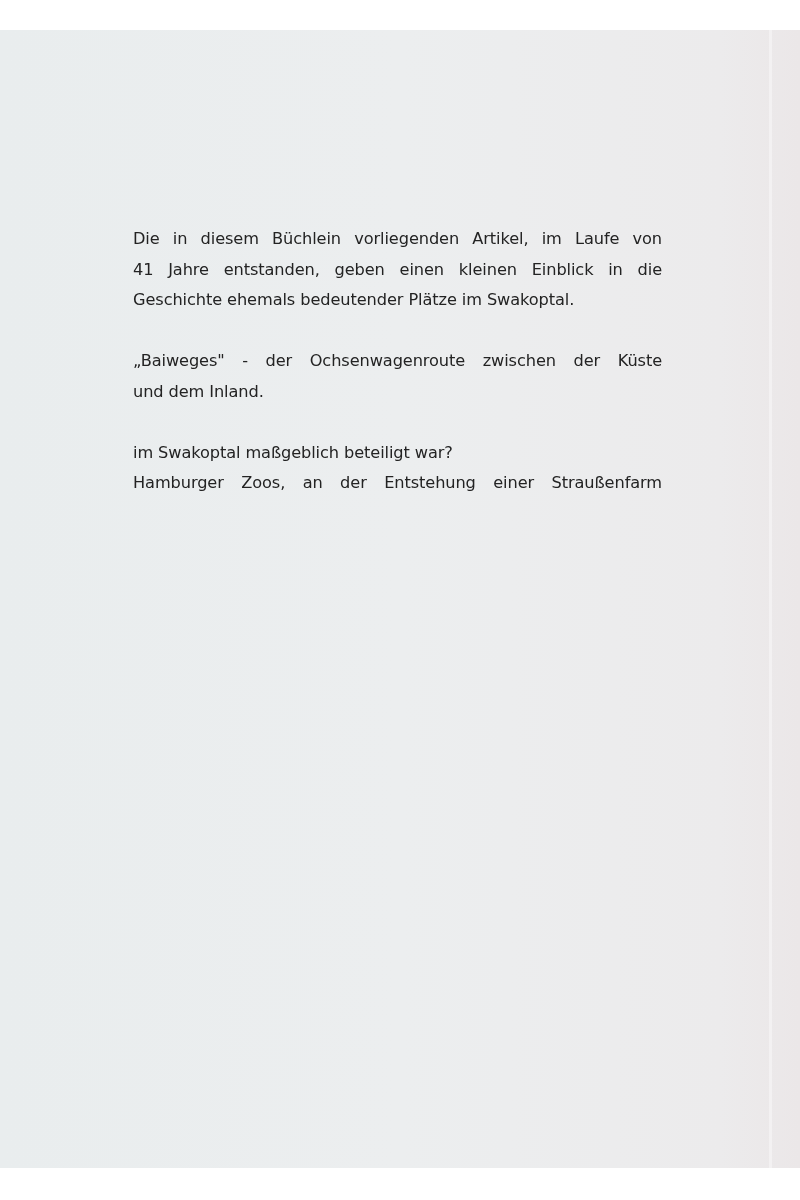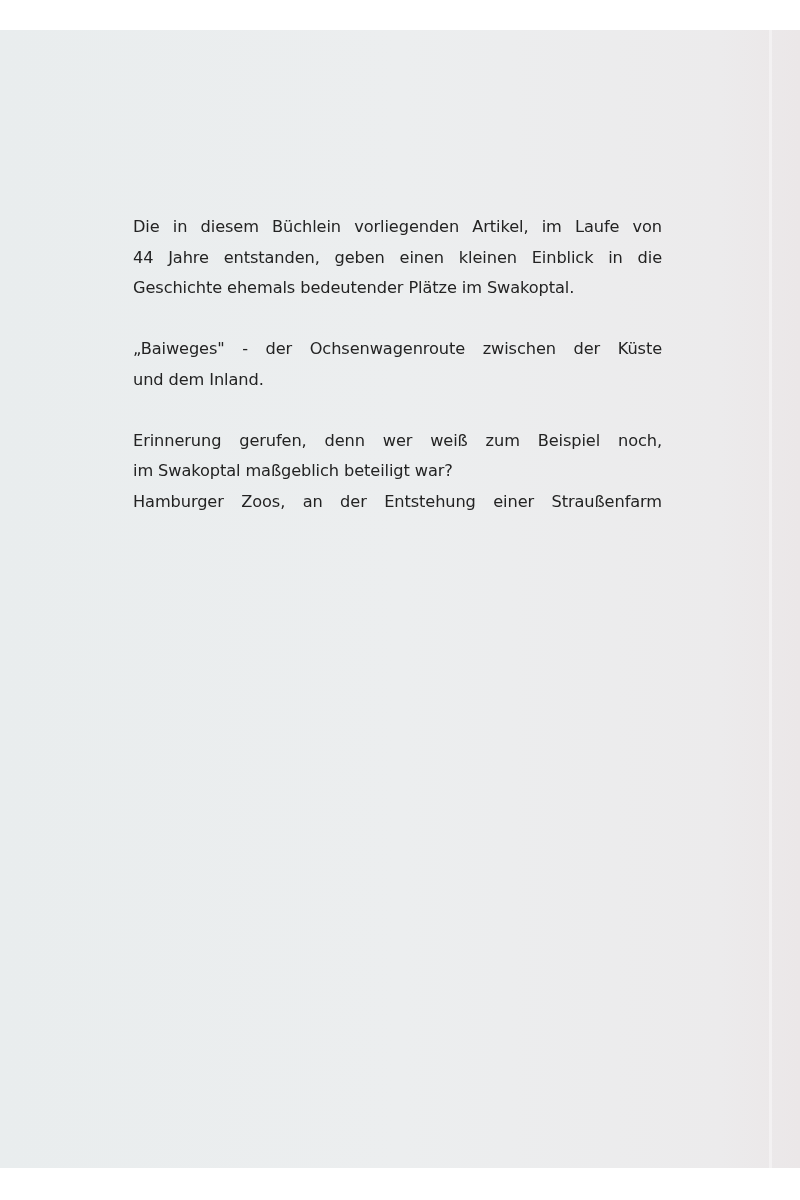--- a/index.html
+++ b/index.html
@@ -22,21 +22,21 @@
     position: absolute;
     left: 769px;
     top: 30px;
     width: 3px;
     height: 1138px;
     background: #f3f1f2;
   }
   .text-block {
     position: absolute;
     left: 133px;
-    top: 212px;
+    top: 224px;
     width: 529px;
     font-family: "DejaVu Sans", sans-serif;
     font-size: 16.2px;
     line-height: 30.5px;
     color: #232323;
     text-align: justify;
     letter-spacing: -0.1px;
   }
   .para {
     margin: 0 0 30.5px 0;
@@ -53,25 +53,24 @@
 </style>
 </head>
 <body>
 
 <div class="page"></div>
 <div class="fold"></div>
 
 <div class="text-block">
   <p class="para">
     <span class="line">Die in diesem Büchlein vorliegenden Artikel, im Laufe von</span>
-    <span class="line">44 Jahre entstanden, geben einen kleinen Einblick in die</span>
+    <span class="line">41 Jahre entstanden, geben einen kleinen Einblick in die</span>
     <span class="line last">Geschichte ehemals bedeutender Plätze im Swakoptal.</span>
   </p>
   <p class="para">
     <span class="line">„Baiweges" - der Ochsenwagenroute zwischen der Küste</span>
     <span class="line last">und dem Inland.</span>
   </p>
   <p class="para">
-    <span class="line">Erinnerung gerufen, denn wer weiß zum Beispiel noch,</span>
     <span class="line last">im Swakoptal maßgeblich beteiligt war?</span>
     <span class="line">Hamburger Zoos, an der Entstehung einer Straußenfarm</span>
   </p>
 </div>
 
 </body></html>

